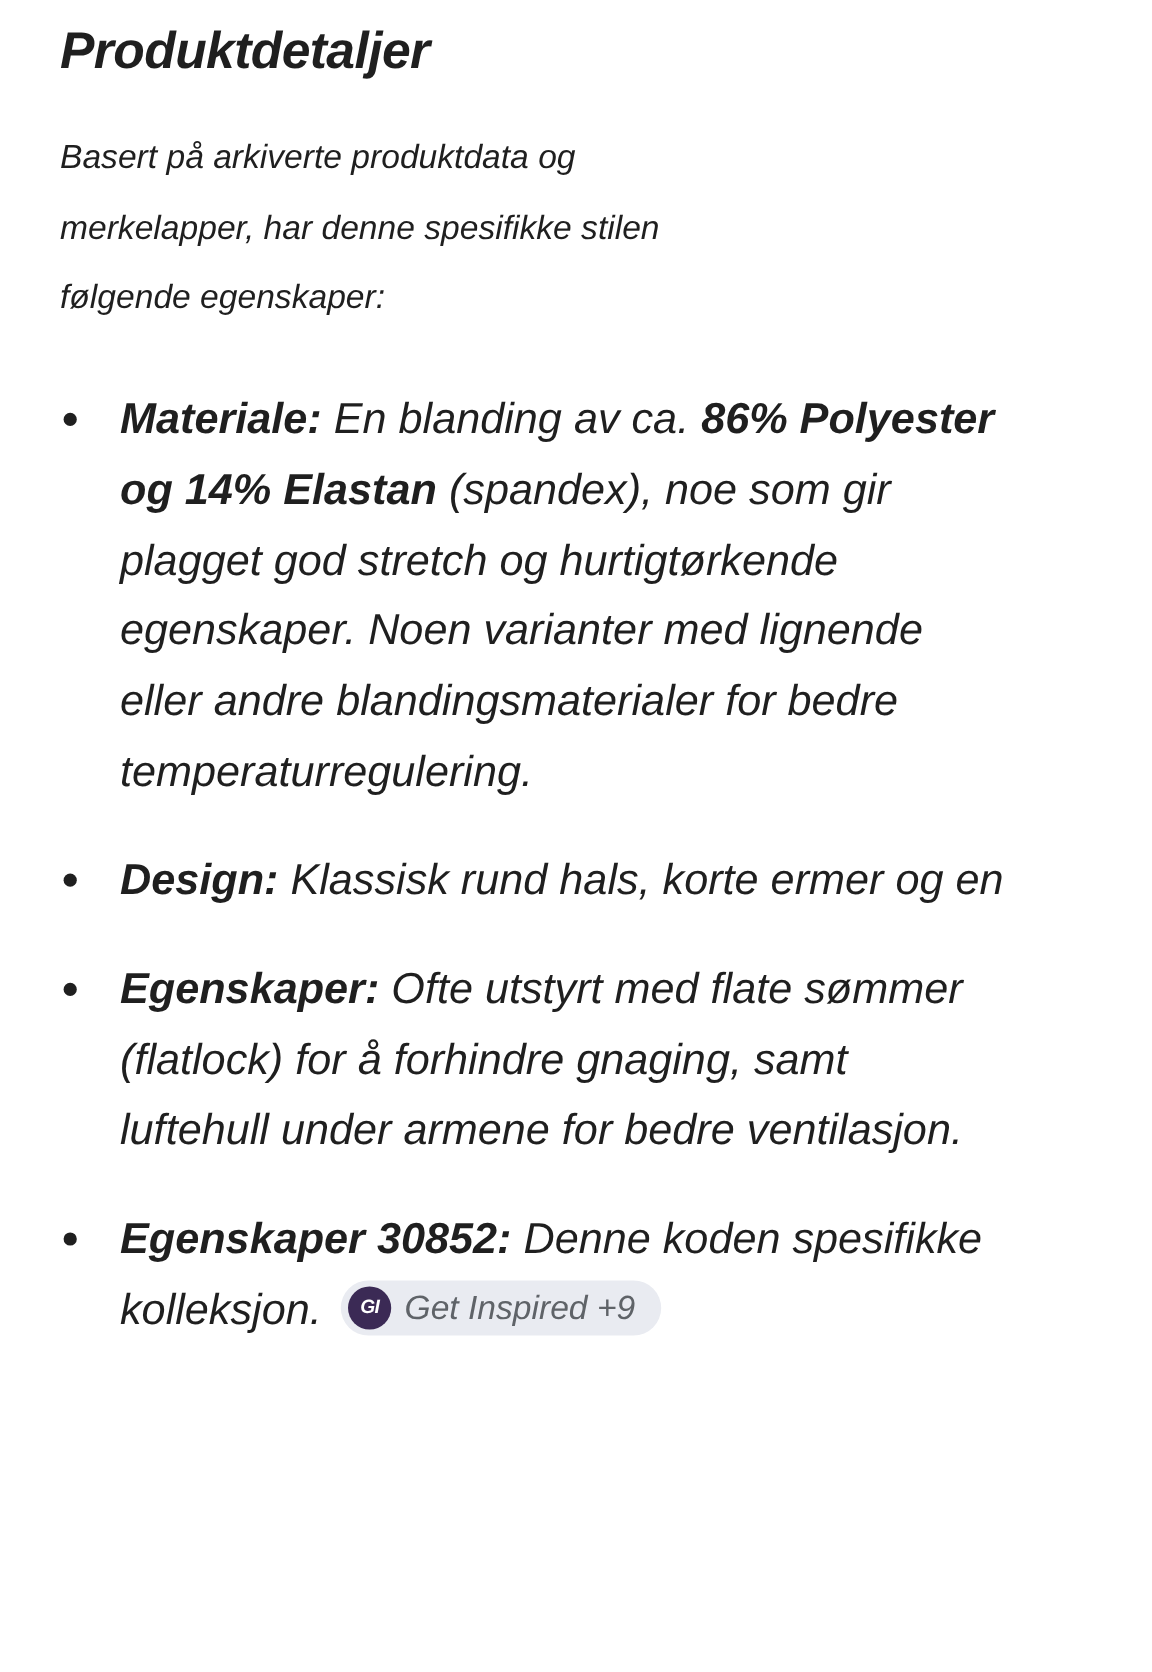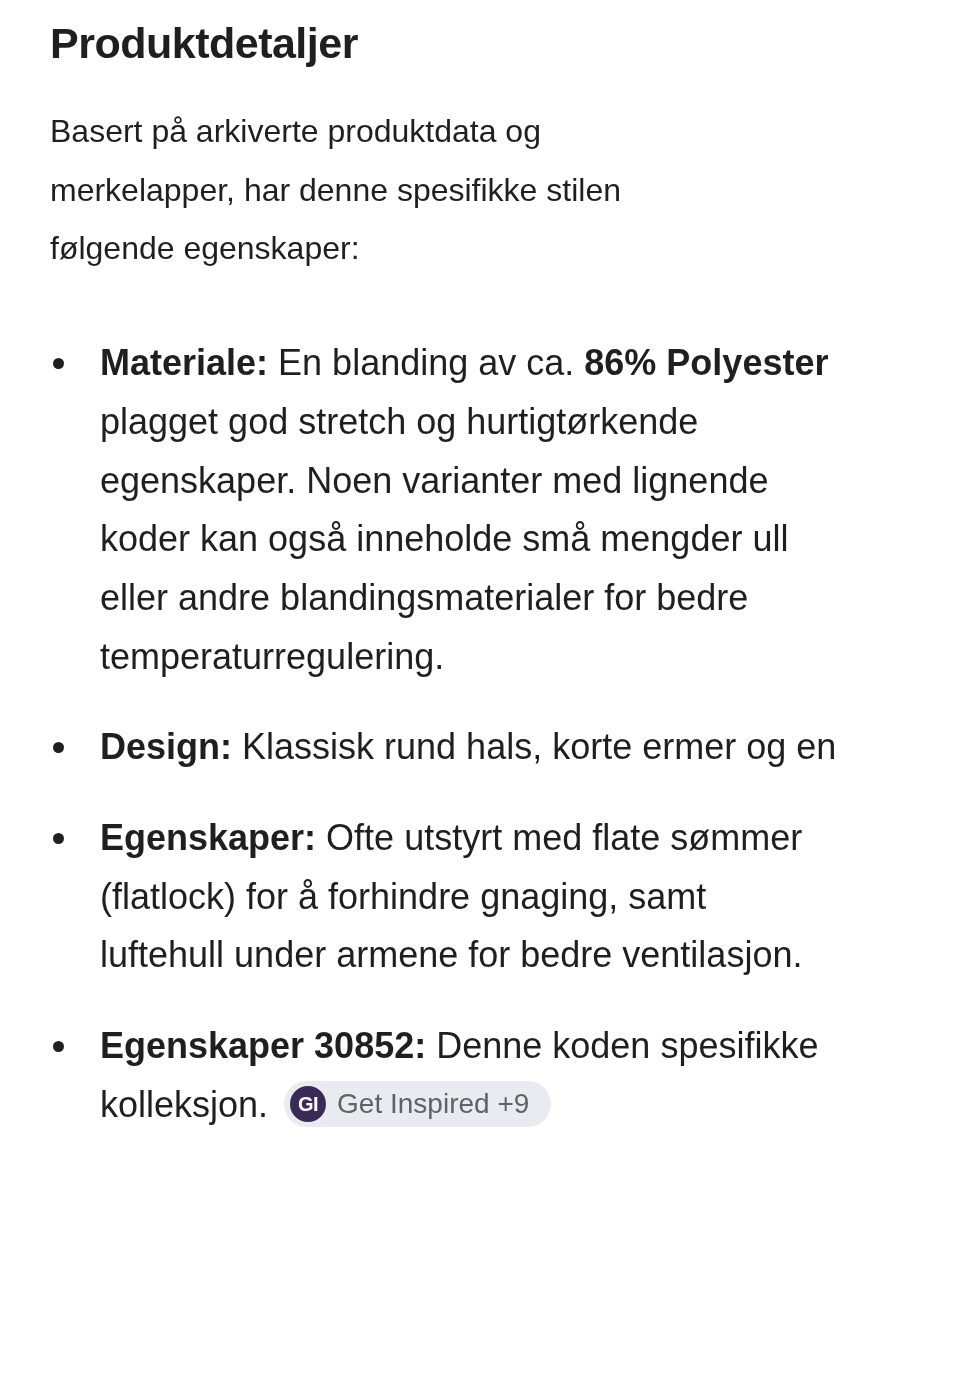--- a/index.html
+++ b/index.html
@@ -14,38 +14,39 @@
   html,body{margin:0;padding:0;}
   body{
     width:960px;height:1393px;
     background:var(--bg-color);
     color:var(--text-color);
     font-family:"Liberation Sans",sans-serif;
     overflow:hidden;
   }
   .container{
     padding:6px 54px 0 50px;
+    font-style:italic;
   }
   .title{
     font-size:43px;
     font-weight:700;
     letter-spacing:-0.5px;
     line-height:58px;
     margin:8px 0 0 0;
     color:var(--text-color);
   }
   .intro{
     margin-top:30px;
-    font-size:32px;
+    font-size:28px;
     line-height:58.7px;
   }
   .line{white-space:nowrap;}
   .bullet-list{
     list-style:none;
-    margin:56px 0 0 0;
+    margin:42px 0 0 0;
     padding:0;
   }
   .bullet-item{
     display:flex;
     align-items:flex-start;
     margin:0 0 32px 0;
     font-size:36px;
     line-height:58.7px;
   }
   .bullet-item:last-child{margin-bottom:0;}
@@ -75,21 +76,21 @@
     margin-left:16px;
     cursor:pointer;
     position:relative;
     top:-3px;
   }
   .chip-circle{
     width:36px;height:36px;
     border-radius:50%;
     background:var(--chip-circle-bg);
     color:var(--chip-circle-text);
-    font-size:20px;
+    font-size:16px;
     font-weight:700;
     display:flex;
     align-items:center;
     justify-content:center;
     letter-spacing:-0.5px;
   }
   .chip-label{
     margin-left:11px;
     color:var(--chip-text);
     font-size:28px;
@@ -105,23 +106,23 @@
   <div class="intro">
       <div class="line">Basert på arkiverte produktdata og</div>
       <div class="line">merkelapper, har denne spesifikke stilen</div>
       <div class="line">følgende egenskaper:</div>
     </div>
   <ul class="bullet-list">
       <li class="bullet-item">
         <span class="marker"></span>
         <div class="content">
           <div class="line"><span class="bold">Materiale:</span><span> En blanding av ca. </span><span class="bold">86% Polyester</span></div>
+          <div class="line"><span class="bold">og 14% Elastan</span><span> (spandex), noe som gir</span></div>
           <div class="line"><span>plagget god stretch og hurtigtørkende</span></div>
           <div class="line"><span>egenskaper. Noen varianter med lignende</span></div>
-          <div class="line"><span>koder kan også inneholde små mengder ull</span></div>
           <div class="line"><span>eller andre blandingsmaterialer for bedre</span></div>
           <div class="line"><span>temperaturregulering.</span></div>
         </div>
       </li>
       <li class="bullet-item">
         <span class="marker"></span>
         <div class="content">
           <div class="line"><span class="bold">Design:</span><span> Klassisk rund hals, korte ermer og en</span></div>
         </div>
       </li>

